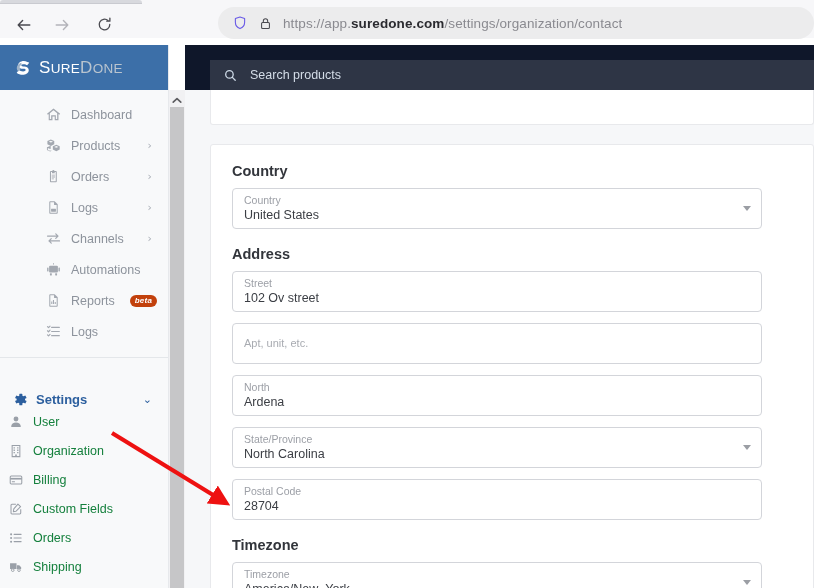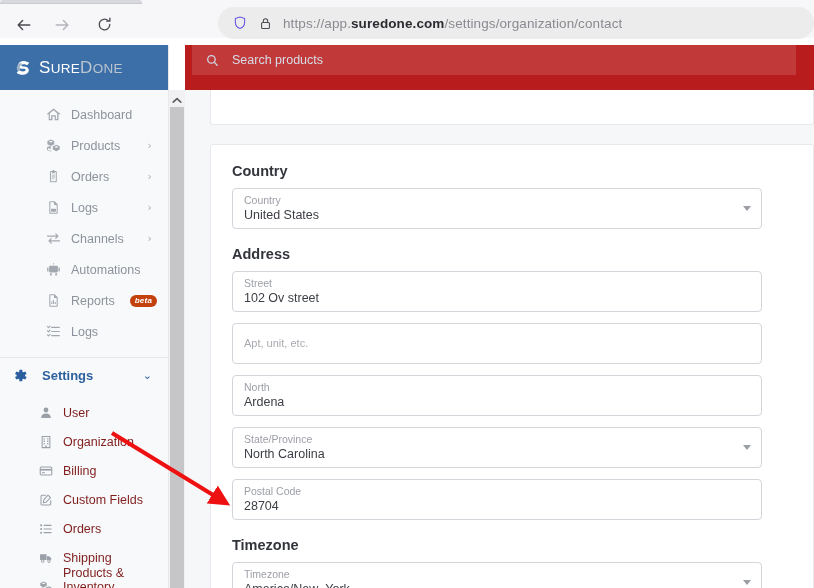--- a/index.html
+++ b/index.html
@@ -98,33 +98,33 @@
     padding: 1.5px 5px 1.5px 5px; border-radius: 7px;
     margin-left: 5px; vertical-align: middle; letter-spacing: 0.2px;
   }
 
   #nav-divider {
     height: 1px; background: #e4e7ea; margin: 10px 0 0 0;
   }
 
   #settings-row {
     height: 31px; display: flex; align-items: center;
-    padding-left: 13px; gap: 14px; cursor: pointer;
+    padding-left: 13px; gap: 8px; cursor: pointer;
     color: #2c5f9e; font-size: 13px; font-weight: bold;
-    position: relative; margin-top: 2px;
+    position: relative; margin-top: 26px;
   }
   #settings-row .ico { color: #2c5f9e; width: 15px; height: 15px; flex: none;
     display: flex; align-items: center; justify-content: center; }
   #settings-row .chev { position: absolute; right: 16px; color: #2c5f9e;
     font-size: 11px; font-family: "DejaVu Sans", sans-serif; font-weight: normal; }
 
   .sub-item {
-    height: 29px; display: flex; align-items: flex-end;
-    padding-left: 39px; gap: 10px; cursor: pointer;
-    color: #7f1d1d; font-size: 12.5px;
+    height: 29px; display: flex; align-items: flex-start;
+    padding-left: 9px; gap: 10px; cursor: pointer;
+    color: #15803d; font-size: 12.5px;
   }
   .sub-item .ico { width: 14px; height: 14px; flex: none; color: #9aa0a8;
     display: flex; align-items: center; justify-content: center; }
   .sub-item .ico svg { display: block; }
 
   
   #sb-scrollbar {
     position: absolute; left: 169px; top: 45px; width: 16px; height: 498px;
     background: #f1f1f3;
   }
@@ -136,22 +136,22 @@
     position: absolute; left: 1px; top: 17px; width: 14px; height: 481px;
     background: #c6c6c8; cursor: pointer;
   }
 
   
   #main {
     position: absolute; left: 185px; top: 0; width: 629px; height: 543px;
     background: #f6f7f9; overflow: hidden;
   }
   #topbar {
-    height: 45px; background: #b91c1c;
-    display: flex; align-items: flex-start; padding-left: 7px;
+    height: 45px; background: #0f172a;
+    display: flex; align-items: flex-end; padding-left: 25px;
   }
   #search-box {
     width: 604px; height: 30px; background: rgba(255,255,255,0.13);
     display: flex; align-items: center; gap: 13px; padding-left: 14px;
     cursor: text;
   }
   #search-box .sicon { color: #cdd9e6; display: flex; }
   #search-placeholder { color: #d4dde8; font-size: 12.5px; }
 
   #content-scroll {

